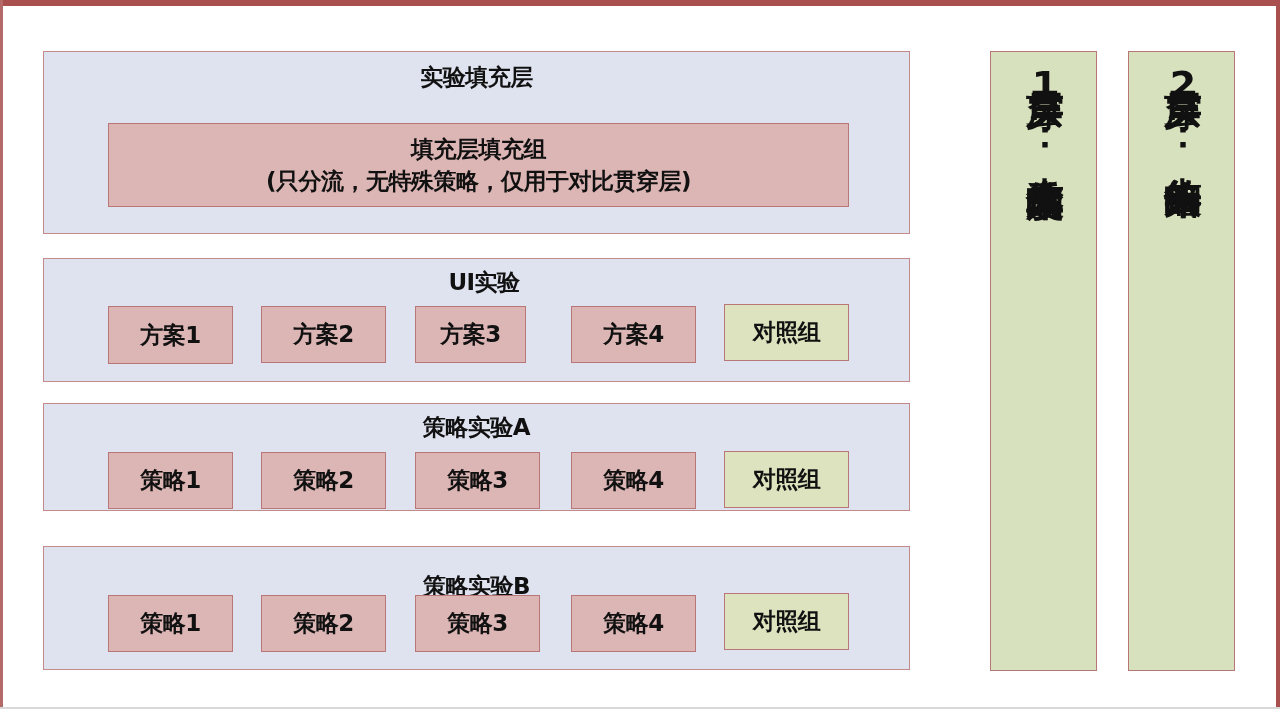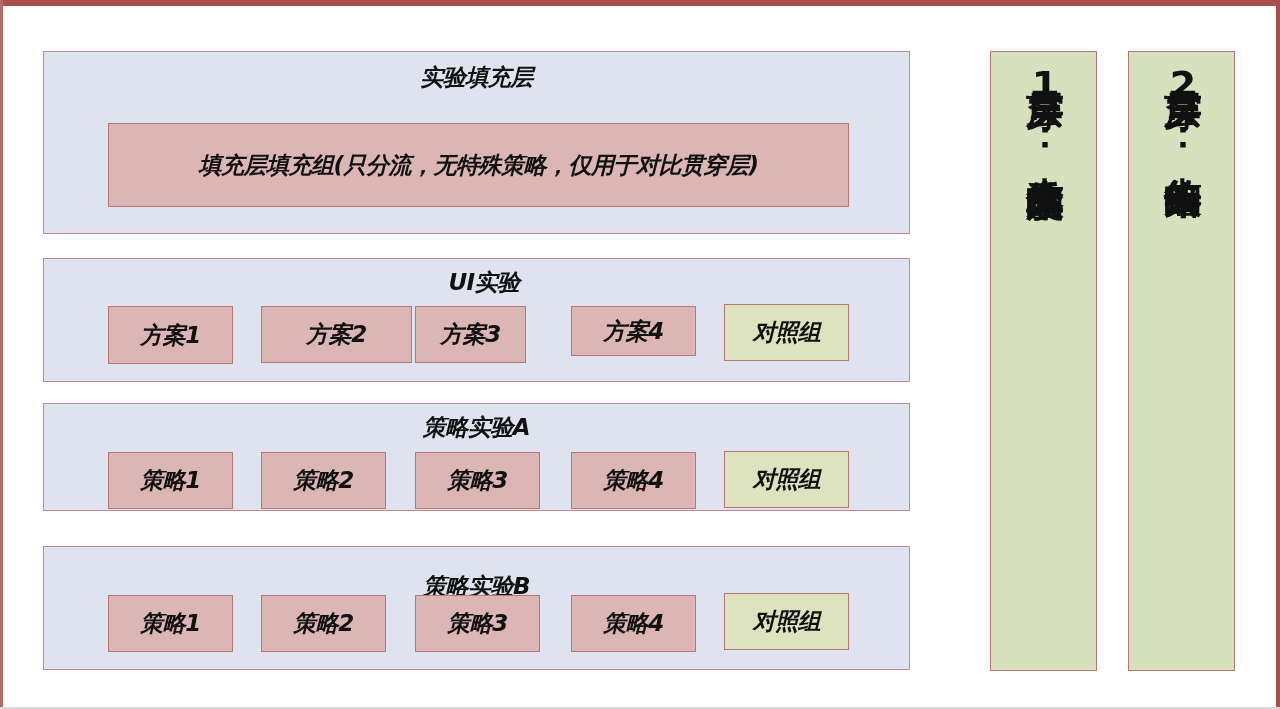--- a/index.html
+++ b/index.html
@@ -9,36 +9,36 @@
       font-family: "DejaVu Sans", "Liberation Sans", sans-serif;
       color: #111;
     }
     .frame-top { position: absolute; left: 0; top: 0; width: 1280px; height: 6px; background: #a9504f; }
     .frame-left { position: absolute; left: 0; top: 0; width: 3px; height: 709px; background: #b46a68; }
     .frame-right { position: absolute; right: 0; top: 0; width: 4px; height: 709px; background: #a9504f; }
     .frame-bottom { position: absolute; left: 0; bottom: 0; width: 1280px; height: 2px; background: #d9d9d9; }
 
     .layer {
       position: absolute; left: 43px; width: 867px;
-      background: #dfe3ef; border: 1.5px solid #c48a89; box-sizing: border-box; font-style: italic;
+      background: #dfe3ef; border: 1.5px solid #c48a89; box-sizing: border-box;
     }
     .layer-title {
       position: absolute; left: 0; right: 0; text-align: center;
       font-size: 23px; font-weight: bold; letter-spacing: -0.5px;
     }
     .box {
       position: absolute; box-sizing: border-box;
       border: 1.5px solid #b87776;
       display: flex; align-items: center; justify-content: center; text-align: center;
       font-weight: bold; font-size: 23px; letter-spacing: -0.5px;
     }
     .box.red { background: #dcb6b5; }
     .box.green { background: #dce3be; }
 
-    .fill-group { left: 64px; top: 71px; width: 741px; height: 84px; flex-direction: row; line-height: 32px; }
+    .fill-group { left: 64px; top: 71px; width: 741px; height: 84px; flex-direction: column; line-height: 32px; }
 
     .pillar {
       position: absolute; top: 51px; height: 620px; width: 107px;
       background: #d8e1bd; border: 1.5px solid #b87776; box-sizing: border-box;
     }
     .pillar-text {
       position: absolute; top: 8px; left: 0; right: 0;
       writing-mode: vertical-rl; text-orientation: upright;
       margin: 0 auto; font-weight: bold; font-size: 38px; line-height: 107px;
       letter-spacing: 1px; display: flex; justify-content: center; width: 107px;
@@ -56,23 +56,23 @@
   <div class="layer-title" style="top:10px;">实验填充层</div>
   <div class="box red fill-group">
     <div>填充层填充组</div>
     <div>(只分流，无特殊策略，仅用于对比贯穿层)</div>
   </div>
 </div>
 
 <div class="layer" style="top:258px; height:124px;">
   <div class="layer-title" style="top:8px;padding-left:15px;">UI实验</div>
   <div class="box red" style="left:64px; top:47px; width:125px; height:58px;">方案1</div>
-  <div class="box red" style="left:217px; top:47px; width:151px; height:57px;">方案2</div>
+  <div class="box red" style="left:217px; top:47px; width:125px; height:57px;">方案2</div>
   <div class="box red" style="left:371px; top:47px; width:111px; height:57px;">方案3</div>
-  <div class="box red" style="left:527px; top:47px; width:125px; height:50px;">方案4</div>
+  <div class="box red" style="left:527px; top:47px; width:125px; height:57px;">方案4</div>
   <div class="box green" style="left:680px; top:45px; width:125px; height:57px;">对照组</div>
 </div>
 
 <div class="layer" style="top:403px; height:108px;">
   <div class="layer-title" style="top:8px;">策略实验A</div>
   <div class="box red" style="left:64px; top:48px; width:125px; height:57px;">策略1</div>
   <div class="box red" style="left:217px; top:48px; width:125px; height:57px;">策略2</div>
   <div class="box red" style="left:371px; top:48px; width:125px; height:57px;">策略3</div>
   <div class="box red" style="left:527px; top:48px; width:125px; height:57px;">策略4</div>
   <div class="box green" style="left:680px; top:47px; width:125px; height:57px;">对照组</div>

